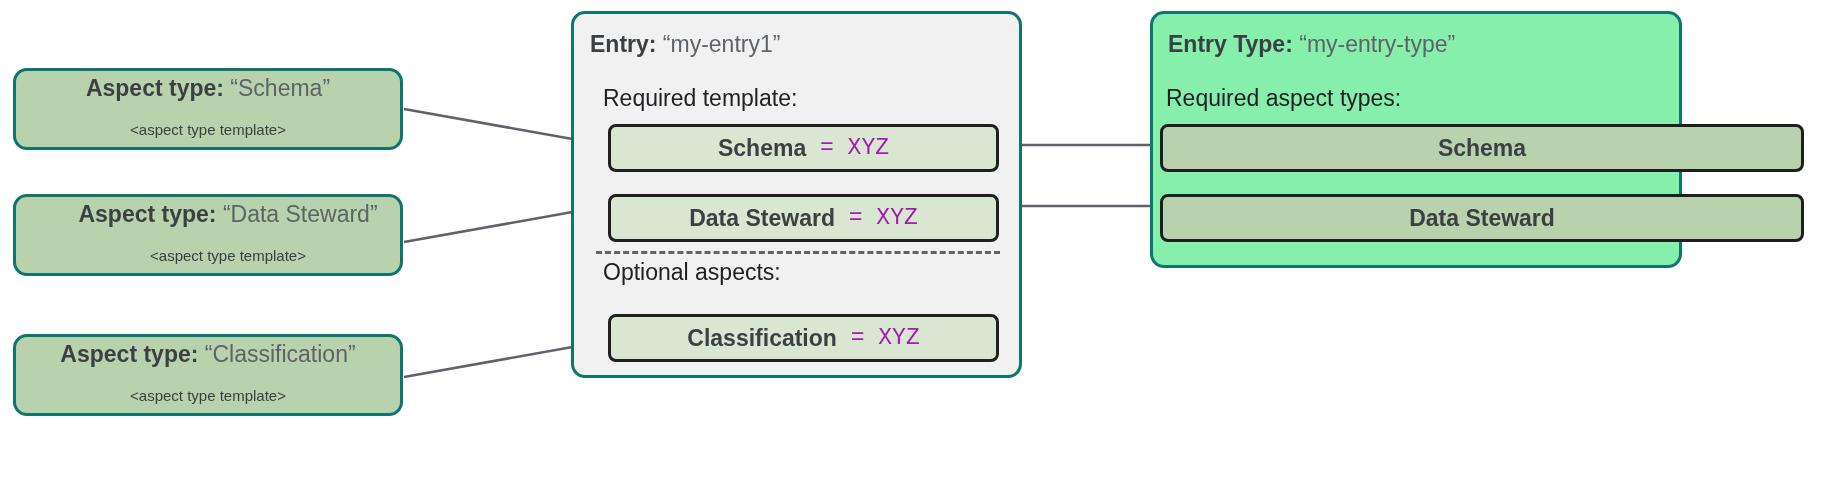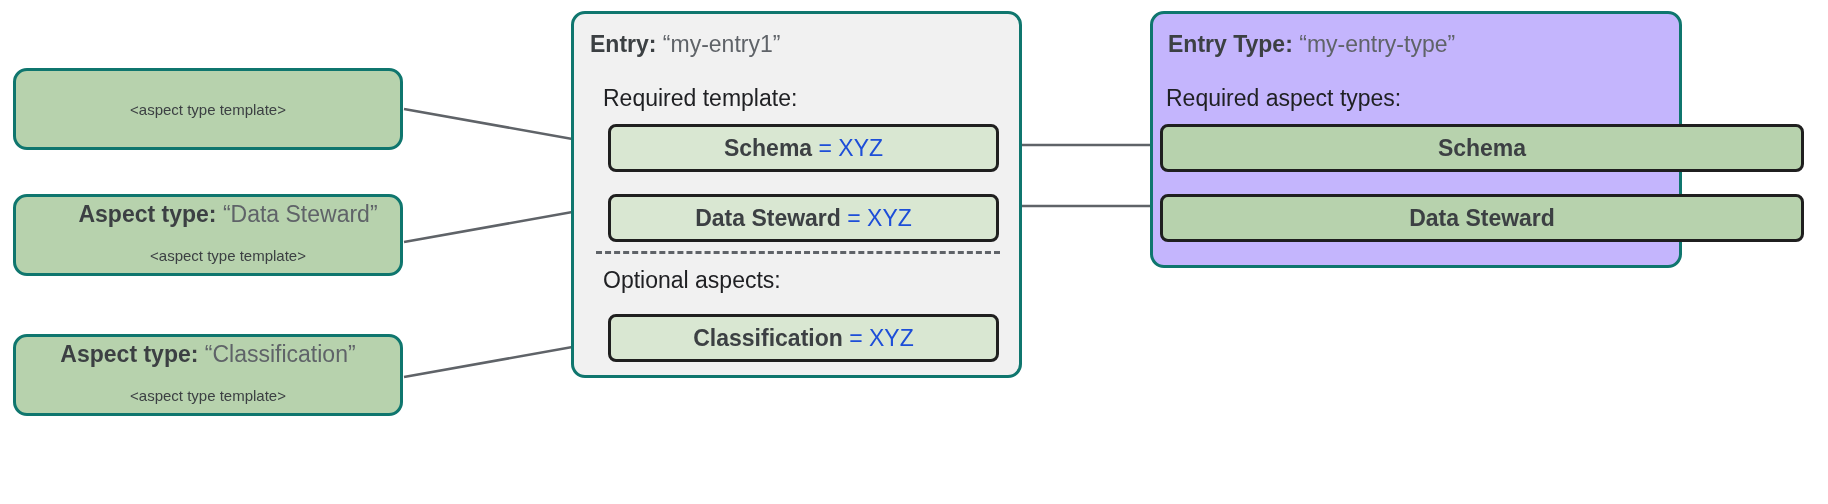--- a/index.html
+++ b/index.html
@@ -104,58 +104,58 @@
   .section-label {
     position: absolute;
     left: 29px;
     font-size: 23px;
     line-height: 28px;
     font-weight: 400;
     color: #202124;
     white-space: nowrap;
   }
   #required-aspects-label { top: 70px; }
-  #optional-aspects-label { top: 252px; }
+  #optional-aspects-label { top: 244px; }
 
   .aspect-chip {
     position: absolute;
     box-sizing: border-box;
     background: #d9e7d2;
     border: 3px solid #1f1f1f;
     border-radius: 8px;
     width: 391px;
     height: 48px;
     left: 34px;
     display: flex;
     align-items: center;
     justify-content: center;
     font-size: 23px;
     line-height: 27px;
     white-space: nowrap;
     color: #3c4043;
   }
   .aspect-chip b { font-weight: 700; color: #3c4043; }
-  .aspect-chip .eq { font-weight: 400; color: #1d4ed8; }
+  .aspect-chip .eq { font-weight: 400; color: #a21caf; font-family: Liberation Mono, monospace; }
 
   #chip-schema        { top: 110px; }
   #chip-data-steward  { top: 180px; }
   #chip-classification{ top: 300px; }
 
   #aspect-divider {
     position: absolute;
     left: 22px;
     top: 237px;
     width: 404px;
     height: 0;
     border-top: 3px dashed #5f6368;
   }
 
   
   #entry-type-panel {
-    background: #c4b5fd;
+    background: #86efac;
     left: 1150px;
     top: 11px;
     width: 532px;
     height: 257px;
     padding-left: 40px;
   }
   #entry-type-panel .panel-head {
     position: absolute;
     left: 15px;
     top: 16px;
@@ -211,20 +211,24 @@
     <line x1="404" y1="242" x2="606" y2="206" stroke="#5f6368" stroke-width="2.5"></line>
 
     <line x1="404" y1="377" x2="606" y2="341" stroke="#5f6368" stroke-width="2.5"></line>
 
     <line x1="997" y1="145" x2="1157" y2="145" stroke="#5f6368" stroke-width="2.5"></line>
 
     <line x1="997" y1="206" x2="1157" y2="206" stroke="#5f6368" stroke-width="2.5"></line>
   </svg>
 
   <div class="card aspect-type-card c0">
+    <div class="atc-title">
+      <b>Aspect type:</b>
+      <span class="quoted">“Schema”</span>
+    </div>
     <div class="atc-template">&lt;aspect type template&gt;</div>
   </div>
 
   <div class="card aspect-type-card c1">
     <div class="atc-title">
       <b>Aspect type:</b>
       <span class="quoted">“Data Steward”</span>
     </div>
     <div class="atc-template">&lt;aspect type template&gt;</div>
   </div>

